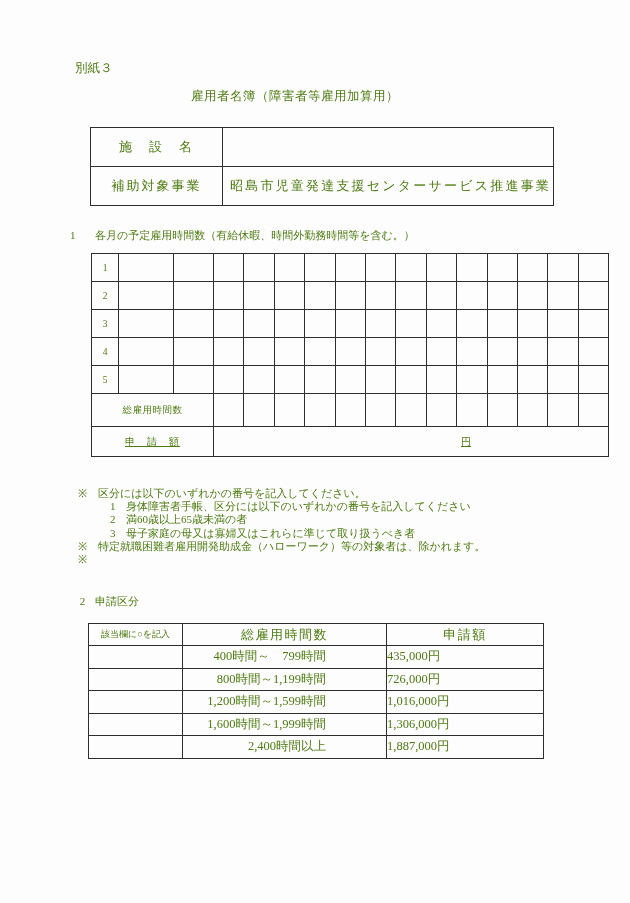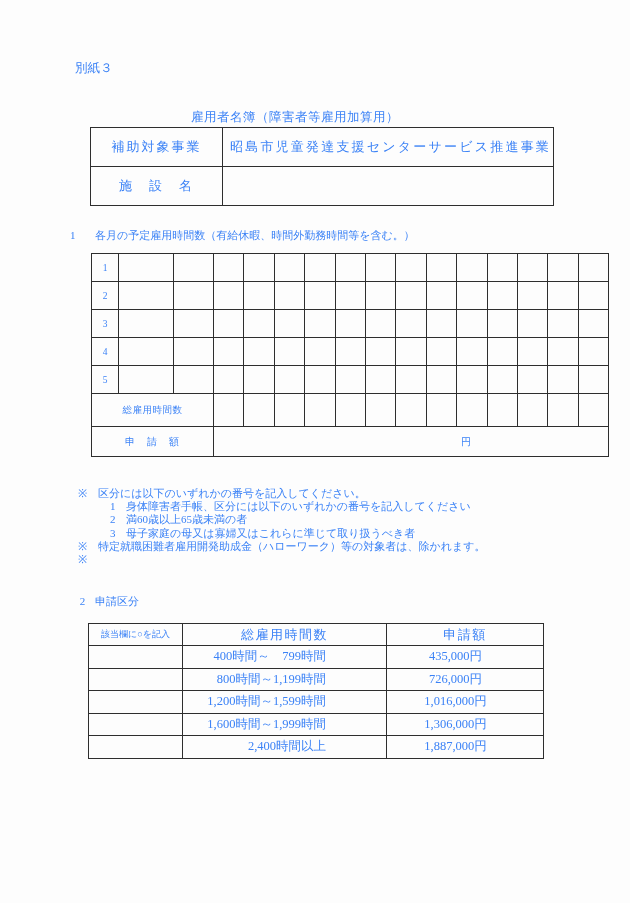--- a/index.html
+++ b/index.html
@@ -1,25 +1,25 @@
 <!DOCTYPE html>
 <html><head>
 <meta charset="utf-8">
 <style>
   * { margin:0; padding:0; box-sizing:border-box; }
   html,body { background:#ffffff; }
   .page {
     position:relative; width:630px; height:903px; background:#fdfdfd;
-    font-family:"Liberation Serif","DejaVu Serif",serif; color:#3b82f6;
+    font-family:"Liberation Serif","DejaVu Serif",serif; color:#4d7c0f;
     overflow:hidden;
   }
   .abs { position:absolute; }
 
   .attachment { left:75px; top:60px; font-size:12.5px; }
-  .title { left:0; top:88px; width:590px; text-align:center; font-size:12.5px; letter-spacing:0.5px;margin-top:21px; }
+  .title { left:0; top:88px; width:590px; text-align:center; font-size:12.5px; letter-spacing:0.5px; }
 
   table { border-collapse:collapse; table-layout:fixed; position:absolute; }
   td { border:1px solid #2e2e2e; vertical-align:middle; white-space:nowrap; }
   table { border:1.5px solid #2e2e2e; }
 
   
   .info-table { left:90px; top:127px; width:463px; }
   .info-table td { height:39px; font-size:13px; }
   .info-table .info-label { text-align:center; letter-spacing:2px; }
   .info-table .info-value { padding-left:7px; letter-spacing:2.2px; }
@@ -29,62 +29,62 @@
   .sec-heading .sec-num { display:inline-block; width:25px; }
   .sec1 { left:70px; top:228px; }
   .sec2 { left:70px; top:594px;text-align:center; }
 
   
   .hours-table { left:91px; top:253px; width:517px; }
   .hours-table td { font-size:9.5px; text-align:center; }
   .hours-table tr.hdr td { height:25px; }
   .hours-table tr.data td { height:28px; }
   .hours-table tr.total td { height:33px; }
-  .hours-table tr.amount td { height:30px; }
+  .hours-table tr.amount td { height:30px;text-decoration:underline; }
   .hours-table tr.total .lbl { letter-spacing:0.5px; }
   .hours-table tr.amount .lbl { font-size:10px; letter-spacing:1px; }
   .hours-table tr.amount .yen { font-size:10px; padding-left:110px; }
 
   
   .notes { left:78px; top:487px; font-size:11px; width:500px; }
   .note-line { display:flex; line-height:13.2px; }
   .note-line .marker { flex:none; width:20px; }
   .note-line.ind { margin-left:32px; }
   .note-line.ind .marker { width:16px; }
 
   
   .apply-table { left:88px; top:623px; width:455px; }
   .apply-table tr.hdr td { height:22px;margin-top:48px; }
   .apply-table tr.data td { height:22.5px; }
   .apply-table .mark-hdr { font-size:9px; text-align:center; }
   .apply-table .col-hdr { font-size:13px; letter-spacing:1.5px; text-align:center; }
   .apply-table .hours-cell { font-size:12.5px; text-align:right; padding-right:60px; }
-  .apply-table .amount-cell { font-size:12.5px; text-align:center; padding-right:19px; }
+  .apply-table .amount-cell { font-size:12.5px; text-align:left; padding-right:19px; }
 </style>
 </head>
 <body>
 
 <div class="page">
 
   <div class="abs attachment">別紙３</div>
   <div class="abs title">雇用者名簿（障害者等雇用加算用）</div>
 
   <table class="info-table">
     <colgroup>
         <col style="width:132px">
         <col style="width:331px">
       </colgroup>
     <tbody>
         <tr>
+      <td class="info-label">施　設　名</td>
+      <td class="info-value"></td>
+    </tr>
+    <tr>
       <td class="info-label">補助対象事業</td>
       <td class="info-value">昭島市児童発達支援センターサービス推進事業</td>
-    </tr>
-    <tr>
-      <td class="info-label">施　設　名</td>
-      <td class="info-value"></td>
     </tr>
   </tbody>
     </table>
 
   <div class="abs sec-heading sec1">
     <span class="sec-num">1</span><span>各月の予定雇用時間数（有給休暇、時間外勤務時間等を含む。）</span>
   </div>
 
   <table class="hours-table" id="s1-table">
       <colgroup>

